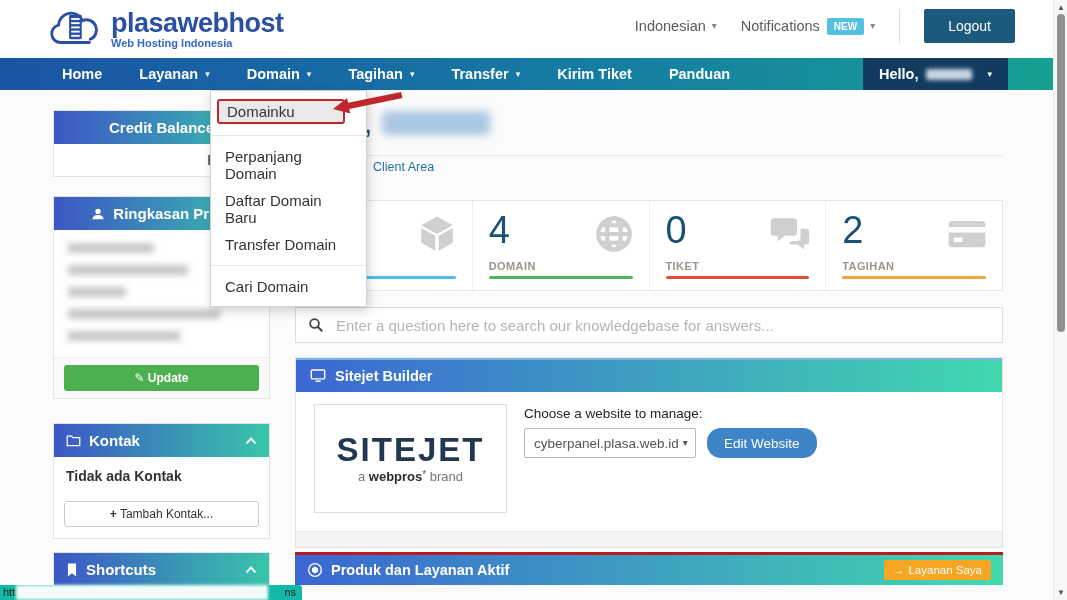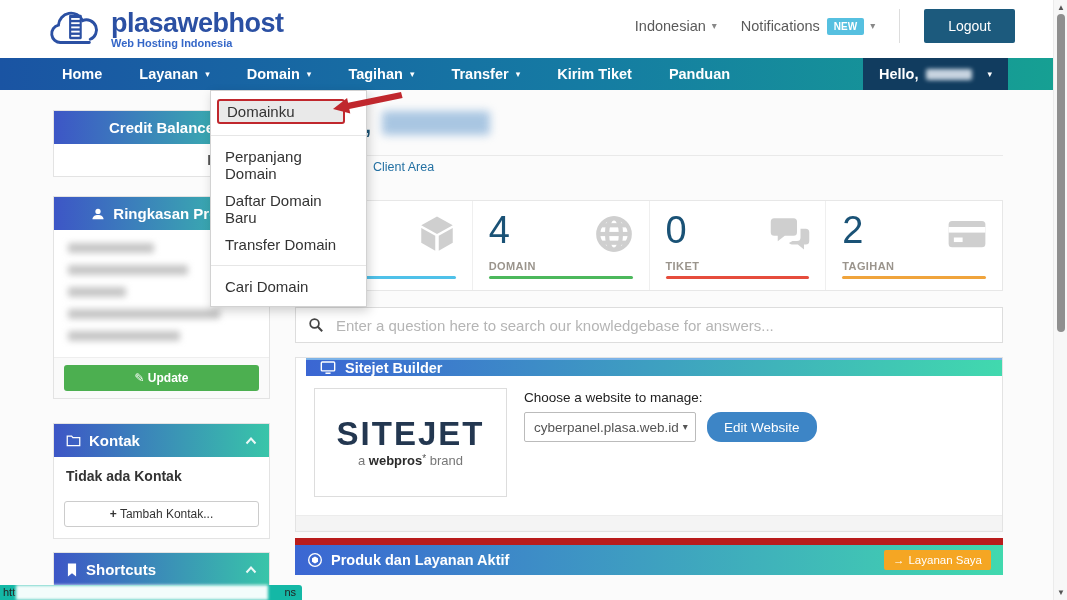--- a/index.html
+++ b/index.html
@@ -65,39 +65,39 @@
   .stat-icon{position:absolute;right:14px;top:12px;color:#cfcfcf;}
   .stat-label{position:absolute;left:16px;bottom:18px;font-size:11px;font-weight:700;color:#9a948c;letter-spacing:.4px;}
   .stat-underline{position:absolute;left:16px;right:16px;bottom:11px;height:3px;border-radius:2px;}
 
   .searchbar{position:absolute;left:295px;top:307px;width:708px;height:36px;background:#fff;border:1px solid #ddd;
              display:flex;align-items:center;padding:0 12px;gap:10px;}
   .searchbar input{flex:1;border:none;outline:none;font-size:15px;color:#444;font-family:inherit;background:transparent;}
   .searchbar input::placeholder{color:#b5b5b5;}
 
   .sitejet{position:absolute;left:295px;top:357px;width:708px;background:#fff;border:1px solid #e3e3e3;}
-  .sj-head{height:18px;background:linear-gradient(90deg,#3b66d3,#41d9ae);border-top:2px solid #7cb3e8;
-           display:flex;align-items:center;padding:0 14px;gap:9px;color:#fff;font-weight:700;font-size:14.5px;margin-left:10px;}
+  .sj-head{height:34px;background:linear-gradient(90deg,#3b66d3,#41d9ae);border-top:2px solid #7cb3e8;
+           display:flex;align-items:center;padding:0 14px;gap:9px;color:#fff;font-weight:700;font-size:14.5px;}
   .sj-body{position:relative;height:139px;}
   .sj-logobox{position:absolute;left:18px;top:12px;width:193px;height:109px;border:1px solid #ddd;
               display:flex;flex-direction:column;align-items:center;justify-content:center;}
   .sj-name{font-size:33px;font-weight:700;color:#233750;letter-spacing:2px;line-height:34px;}
   .sj-sub{font-size:13px;color:#777;margin-top:2px;}
   .sj-sub b{color:#2b2b2b;}
   .sj-mark{font-size:10px;color:#555;vertical-align:top;}
   .sj-choose{position:absolute;left:228px;top:14px;font-size:13.5px;color:#222;}
   .sj-select{position:absolute;left:228px;top:36px;width:172px;height:30px;border:1px solid #bbb;border-radius:2px;
              display:flex;align-items:center;justify-content:space-between;padding:0 9px;font-size:13.5px;color:#555;
              cursor:pointer;background:#fff;}
   .sj-select .caret{color:#555;margin-left:4px;}
   .sj-edit{position:absolute;left:411px;top:36px;height:30px;padding:0 17px;background:#3d85c6;color:#fff;
            font-size:13.5px;border:none;border-radius:14px;font-family:inherit;cursor:pointer;}
   .sj-foot{height:16px;background:#f4f4f4;border-top:1px solid #ececec;}
 
-  .products{position:absolute;left:295px;top:538px;width:708px;height:33px;border-top:7px solid #b91c1c;}
+  .products{position:absolute;left:295px;top:552px;width:708px;height:33px;border-top:3px solid #b91c1c;}
   .pr-head{height:30px;background:linear-gradient(90deg,#3b66d3,#41d9ae);display:flex;align-items:center;
            padding:0 12px;gap:8px;color:#fff;font-weight:700;font-size:14.5px;}
   .layanan-saya-btn{margin-left:auto;background:#f5a623;color:#fff;font-size:11.5px;border:none;border-radius:2px;
                     padding:4px 9px;display:flex;align-items:center;gap:4px;font-family:inherit;cursor:pointer;}
 
   
   .dropdown{position:absolute;left:210px;top:90px;width:157px;background:#fff;border:1px solid #d2d2d2;
             box-shadow:2px 4px 10px rgba(0,0,0,.18);padding:6px 0;z-index:50;}
   .dd-item{font-size:15px;color:#333;padding:5px 14px;cursor:pointer;}
   .dd-active{padding:2px 6px 4px;}

